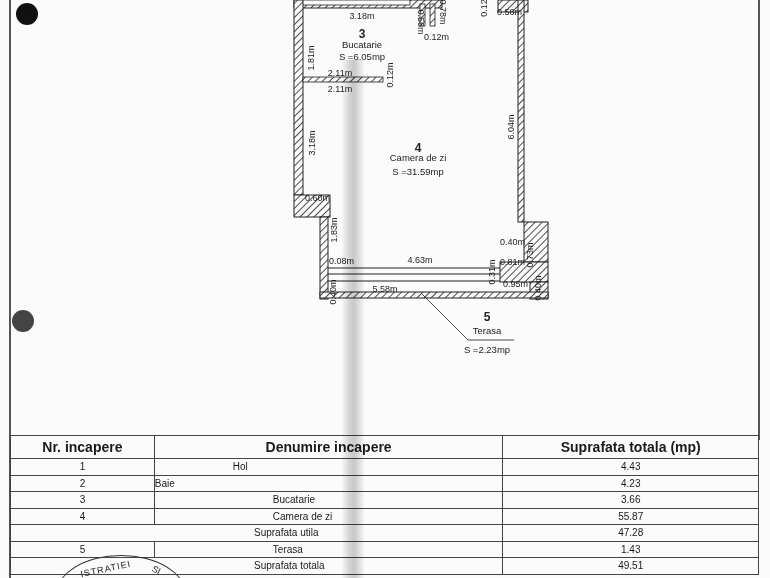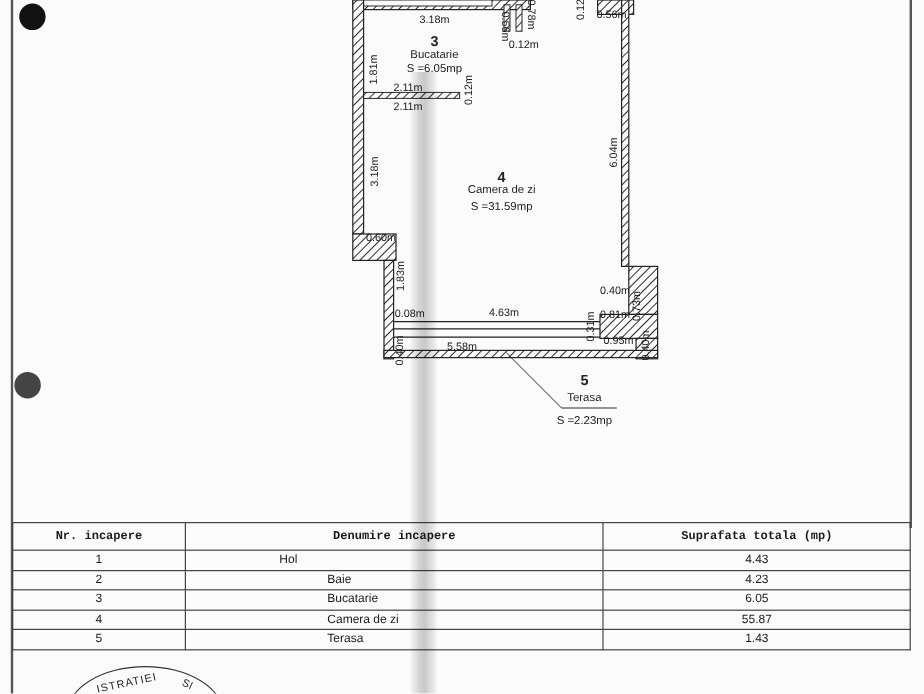--- a/index.html
+++ b/index.html
@@ -21,21 +21,21 @@
   .room-name { font-family: "Liberation Sans", sans-serif; font-size: 9.5px; fill: #222; }
 
   table.rooms {
     position: absolute; left: 10px; top: 435px; width: 749px;
     border-collapse: collapse; font-size: 10px;
   }
   table.rooms td, table.rooms th {
     border: 1.3px solid #444; padding: 0; height: 15.5px; line-height: 15px; text-align: center;
   }
   table.rooms th {
-    font-family: Liberation Mono, monospace; font-weight: bold; font-size: 10px; height: 22px;
+    font-family: Liberation Sans, sans-serif; font-weight: bold; font-size: 14px; height: 22px;
   }
   .stamp {
     position: absolute; left: 55px; top: 555px; width: 130px; height: 80px;
     border: 1.3px solid #333; border-radius: 50%; z-index: 6;
   }
   .stamp-text { position: absolute; left: 80px; top: 564px; font-size: 9px; letter-spacing: 1px; transform: rotate(-12deg); z-index: 7; color: #222; }
   .stamp-text2 { position: absolute; left: 152px; top: 565px; font-size: 9px; transform: rotate(25deg); z-index: 7; color: #222; }
 </style>
 </head>
 <body>
@@ -135,36 +135,44 @@
     <th>Denumire incapere</th>
     <th>Suprafata totala (mp)</th>
   </tr>
   <tr>
     <td>1</td>
     <td style="text-align:left;padding-left:78px;">Hol</td>
     <td>4.43</td>
   </tr>
   <tr>
     <td>2</td>
-    <td style="text-align:left;padding-left:118px;">Baie</td>
+    <td style="text-align:left;">Baie</td>
     <td>4.23</td>
   </tr>
   <tr>
     <td>3</td>
     <td style="text-align:left;padding-left:118px;">Bucatarie</td>
-    <td>6.05</td>
+    <td>3.66</td>
   </tr>
   <tr>
     <td>4</td>
     <td style="text-align:left;padding-left:118px;">Camera de zi</td>
     <td>55.87</td>
   </tr>
   <tr>
+    <td colspan="2" style="text-align:left;padding-left:243px;">Suprafata utila</td>
+    <td>47.28</td>
+  </tr>
+  <tr>
     <td>5</td>
     <td style="text-align:left;padding-left:118px;">Terasa</td>
     <td>1.43</td>
+  </tr>
+  <tr>
+    <td colspan="2" style="text-align:left;padding-left:243px;">Suprafata totala</td>
+    <td>49.51</td>
   </tr>
 </tbody>
   </table>
 
 <div class="stamp"></div>
 <div class="stamp-text">ISTRATIEI</div>
 <div class="stamp-text2">SI</div>
 
 </body></html>

